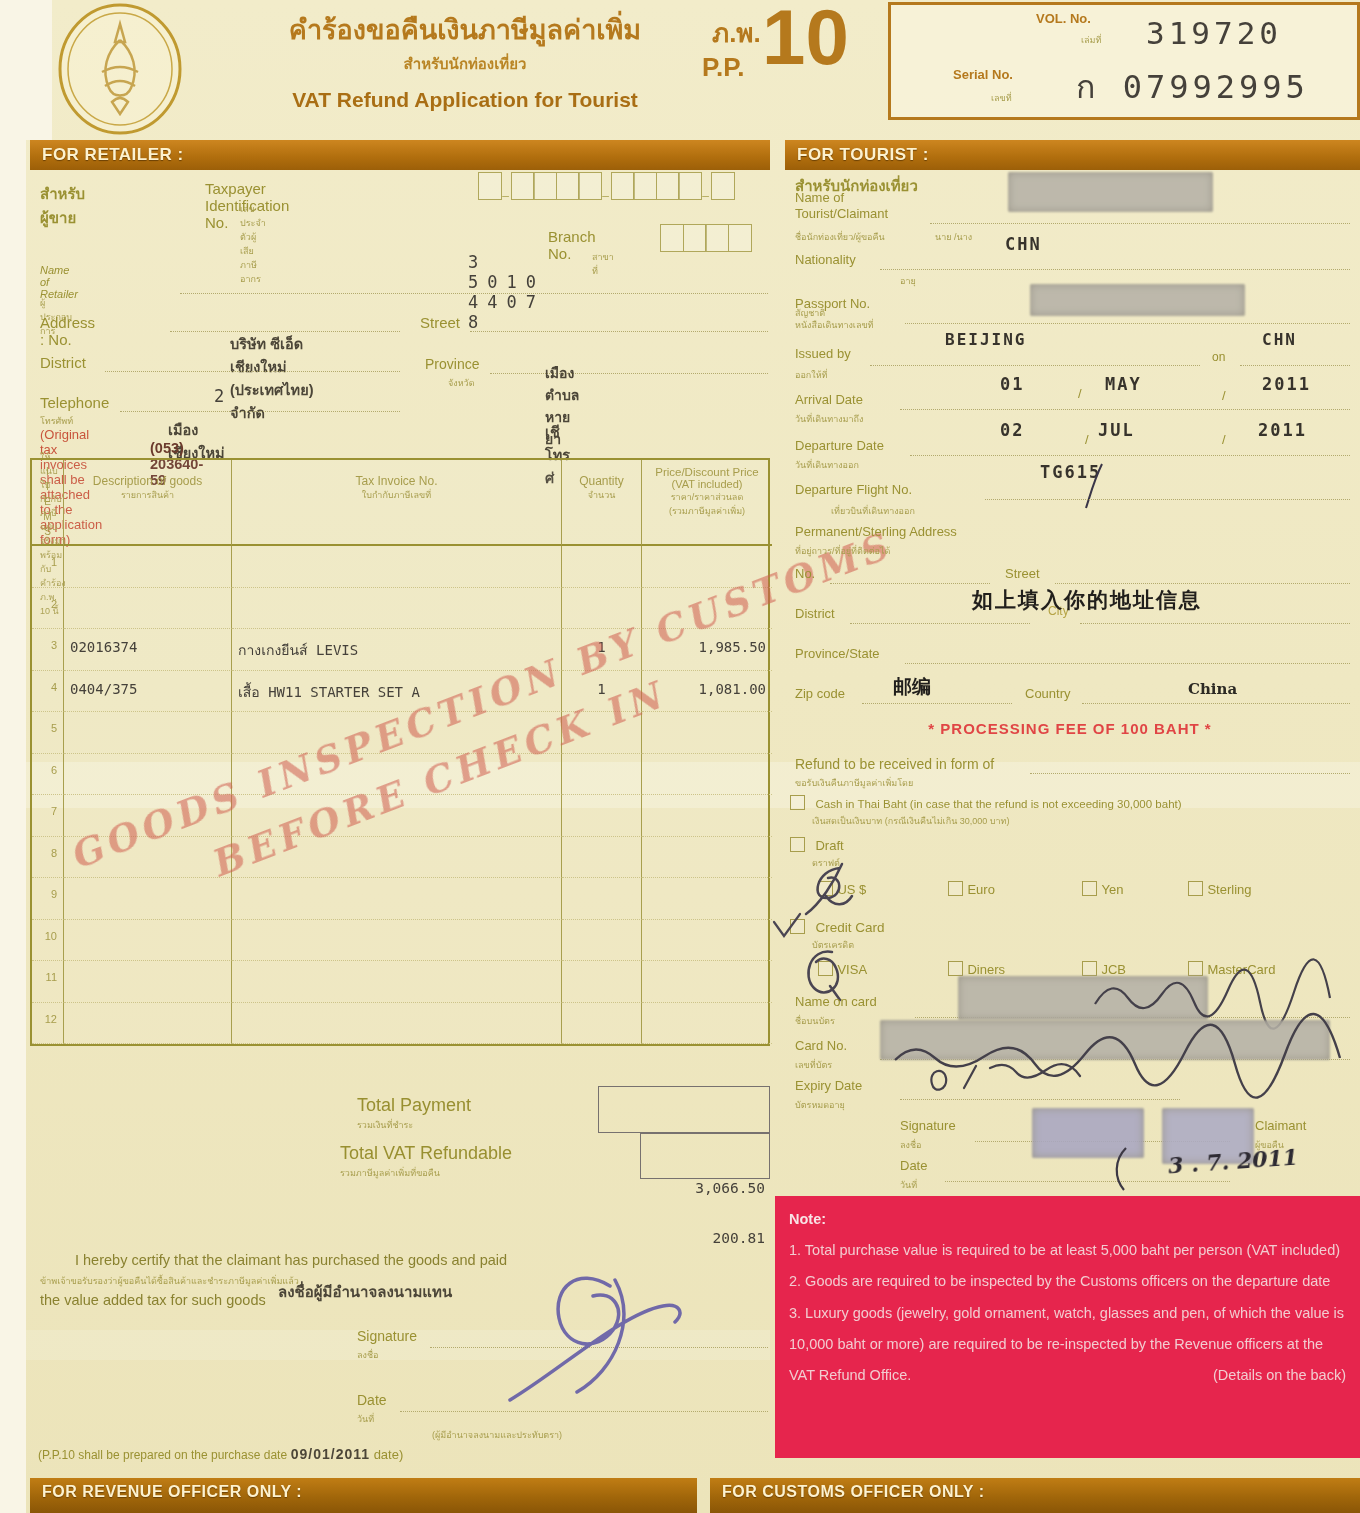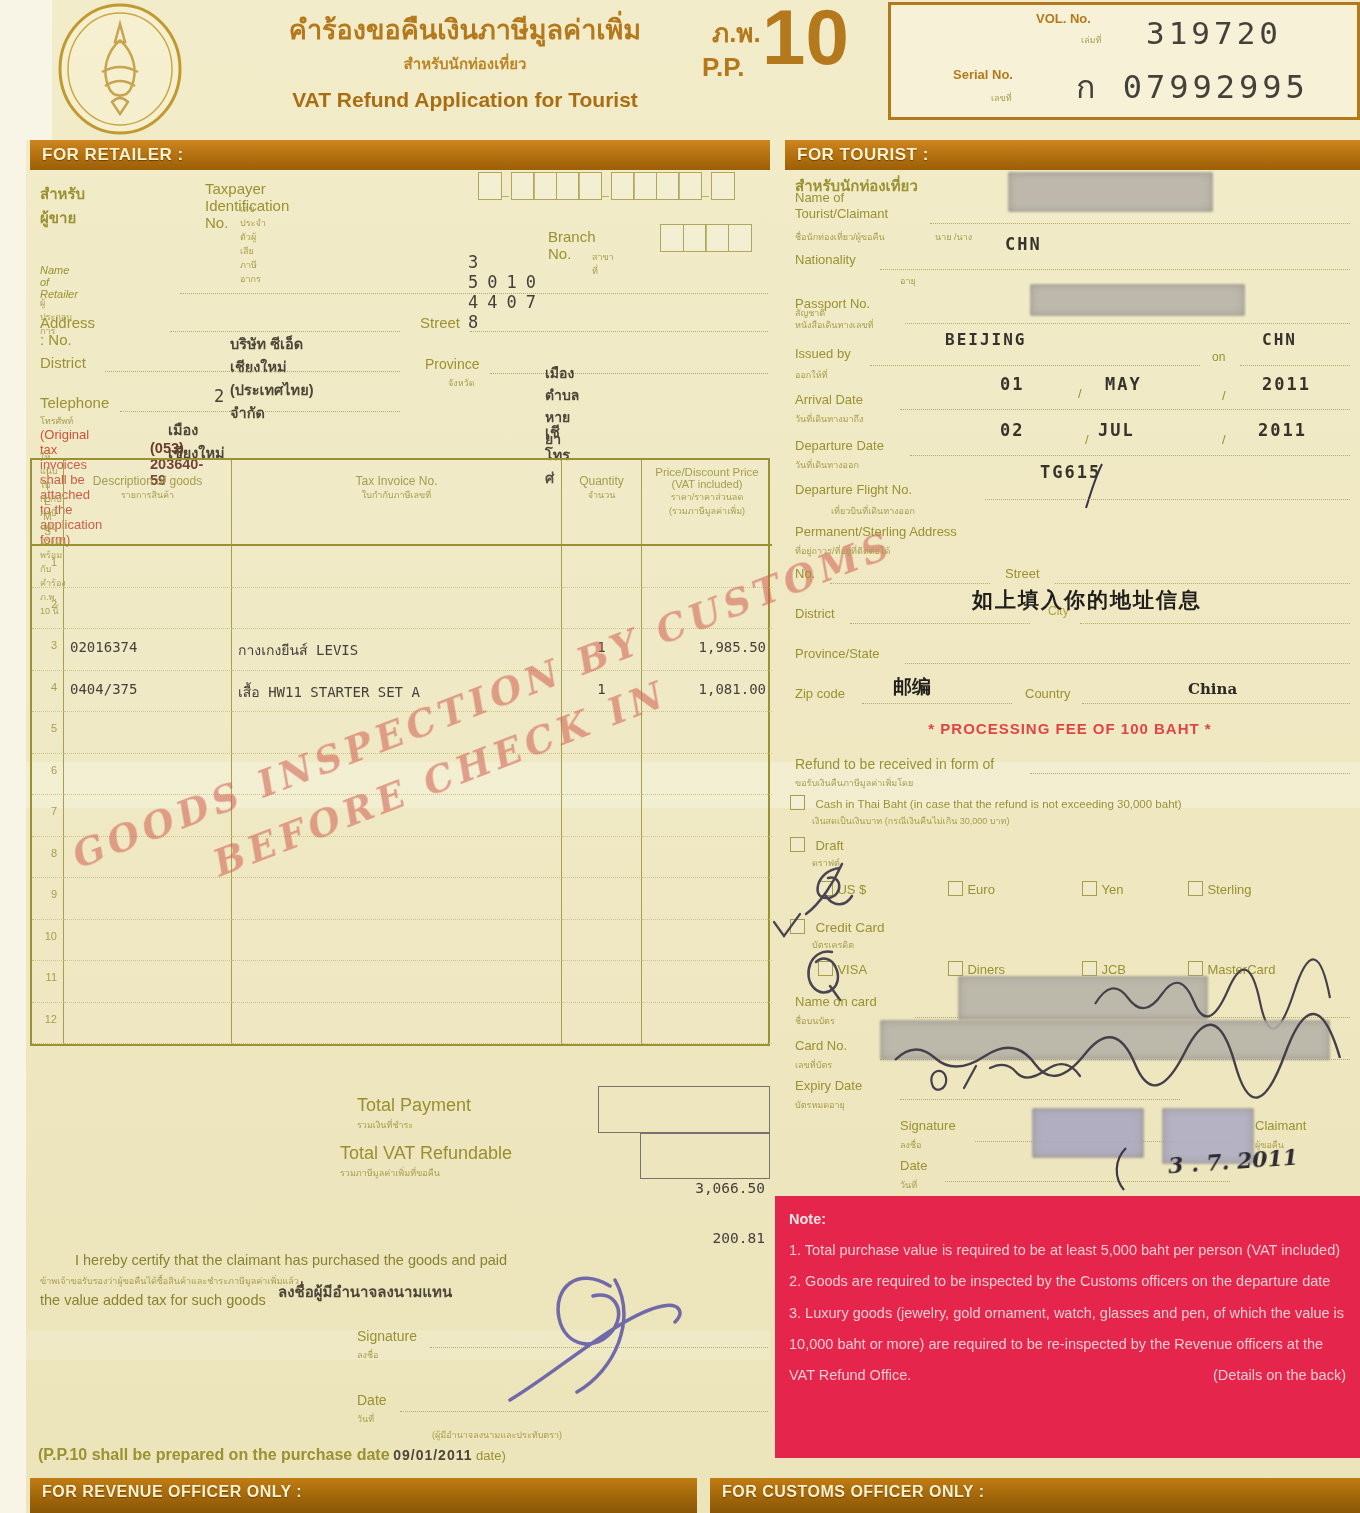--- a/index.html
+++ b/index.html
@@ -193,21 +193,21 @@
   <div class="a dot" style="left:430px;top:1346px;width:338px;"></div>
   <svg class="a" style="left:465px;top:1258px;" width="235" height="155" viewBox="0 0 235 155">
     <path d="M145,28 C112,8 88,30 94,60 C100,90 132,94 148,72 C162,52 148,32 128,38 M150,22 C172,62 150,112 112,134 M45,142 C95,112 158,55 198,48 C214,45 220,54 210,64" fill="none" stroke="#5b54a4" stroke-width="3.5" stroke-linecap="round" opacity=".85"></path>
   </svg>
   <div class="a lbl" style="left:357px;top:1392px;font-size:14px;">Date</div>
   <div class="a lbl-sm" style="left:357px;top:1412px;">วันที่</div>
   <div class="a dot" style="left:400px;top:1410px;width:368px;"></div>
   <div class="a lbl-sm" style="left:432px;top:1428px;">(ผู้มีอำนาจลงนามและประทับตรา)</div>
 
   <div class="a" style="left:38px;top:1446px;font-size:13px;">
-    <span class="lbl" style="font-size:16px;font-weight:bold;">(P.P.10 shall be prepared on the purchase date</span>
+    <span class="lbl" style="font-size:12px;">(P.P.10 shall be prepared on the purchase date</span>
     <span class="thstamp" style="font-size:14px;letter-spacing:1px;">09/01/2011</span>
     <span class="lbl" style="font-size:13px;">date)</span>
   </div>
 
   <div class="a bar" style="left:785px;top:140px;width:575px;height:30px;">FOR TOURIST :</div>
 
   <div class="a lbl" style="left:795px;top:174px;font-weight:bold;font-size:15px;">สำหรับนักท่องเที่ยว</div>
 
   <div class="a lbl" style="left:795px;top:190px;">Name of</div>
   <div class="a lbl" style="left:795px;top:206px;">Tourist/Claimant</div>

